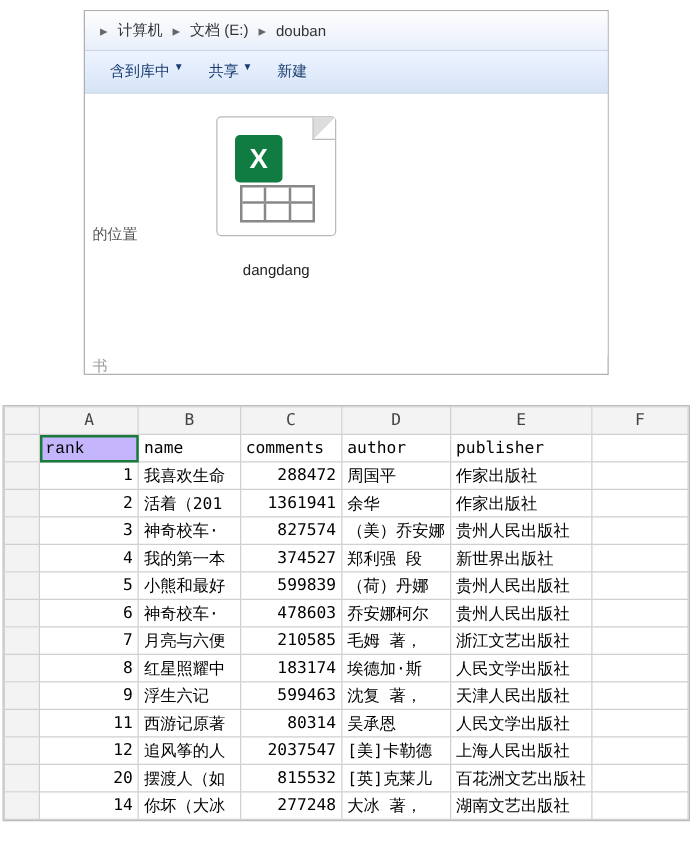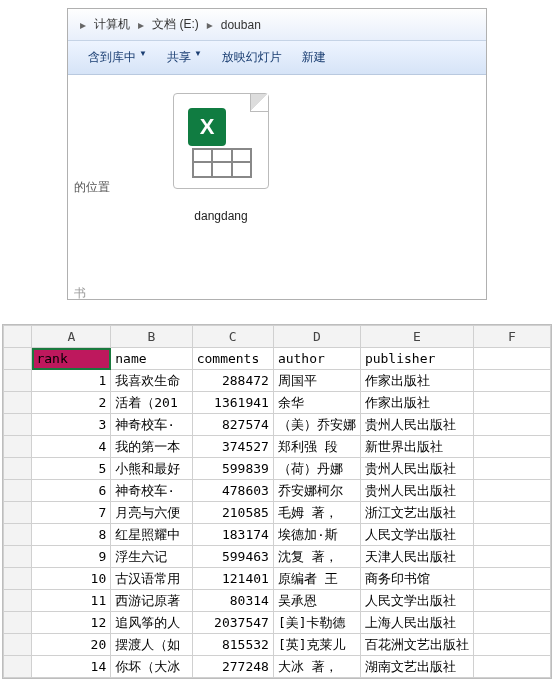--- a/index.html
+++ b/index.html
@@ -134,21 +134,22 @@
   .col-head.rownum { width: 30px; }
   .row-head {
     background: #f3f3f3;
     text-align: center;
     color: #444;
   }
   .active-col { color: #1a7a3e; font-weight: bold; }
   .sel-cell {
     outline: 2px solid #1a7a3e;
     outline-offset: -2px;
-    background: #be185d;
+    background: #c4b5fd;
+    font-family: Liberation Mono, monospace;
   }
   .num { text-align: right; }
   .txt { text-align: left; }
 </style>
 </head>
 <body>
 
 <div class="explorer">
   <div class="addr-bar">
     <span class="crumb-sep">▸</span>
@@ -159,23 +160,20 @@
     <span class="crumb">douban</span>
   </div>
   <div class="tool-bar">
     <div class="tool-item">
       <span>含到库中</span>
       <span class="tool-drop">▼</span>
     </div>
     <div class="tool-item">
       <span>共享</span>
       <span class="tool-drop">▼</span>
-    </div>
-    <div class="tool-item">
-      <span>放映幻灯片</span>
     </div>
     <div class="tool-item">
       <span>新建</span>
     </div>
   </div>
   <div class="content-area">
     <div class="side-text">的位置</div>
     <div class="files">
       <div class="file-item">
         <div class="file-icon">
@@ -300,29 +298,20 @@
           <th class="row-head"></th>
           <td class="num">9</td>
           <td class="txt">浮生六记</td>
           <td class="num">599463</td>
           <td class="txt">沈复 著，</td>
           <td class="txt">天津人民出版社</td>
           <td class="txt"></td>
         </tr>
         <tr>
           <th class="row-head"></th>
-          <td class="num">10</td>
-          <td class="txt">古汉语常用</td>
-          <td class="num">121401</td>
-          <td class="txt">原编者 王</td>
-          <td class="txt">商务印书馆</td>
-          <td class="txt"></td>
-        </tr>
-        <tr>
-          <th class="row-head"></th>
           <td class="num">11</td>
           <td class="txt">西游记原著</td>
           <td class="num">80314</td>
           <td class="txt">吴承恩</td>
           <td class="txt">人民文学出版社</td>
           <td class="txt"></td>
         </tr>
         <tr>
           <th class="row-head"></th>
           <td class="num">12</td>

